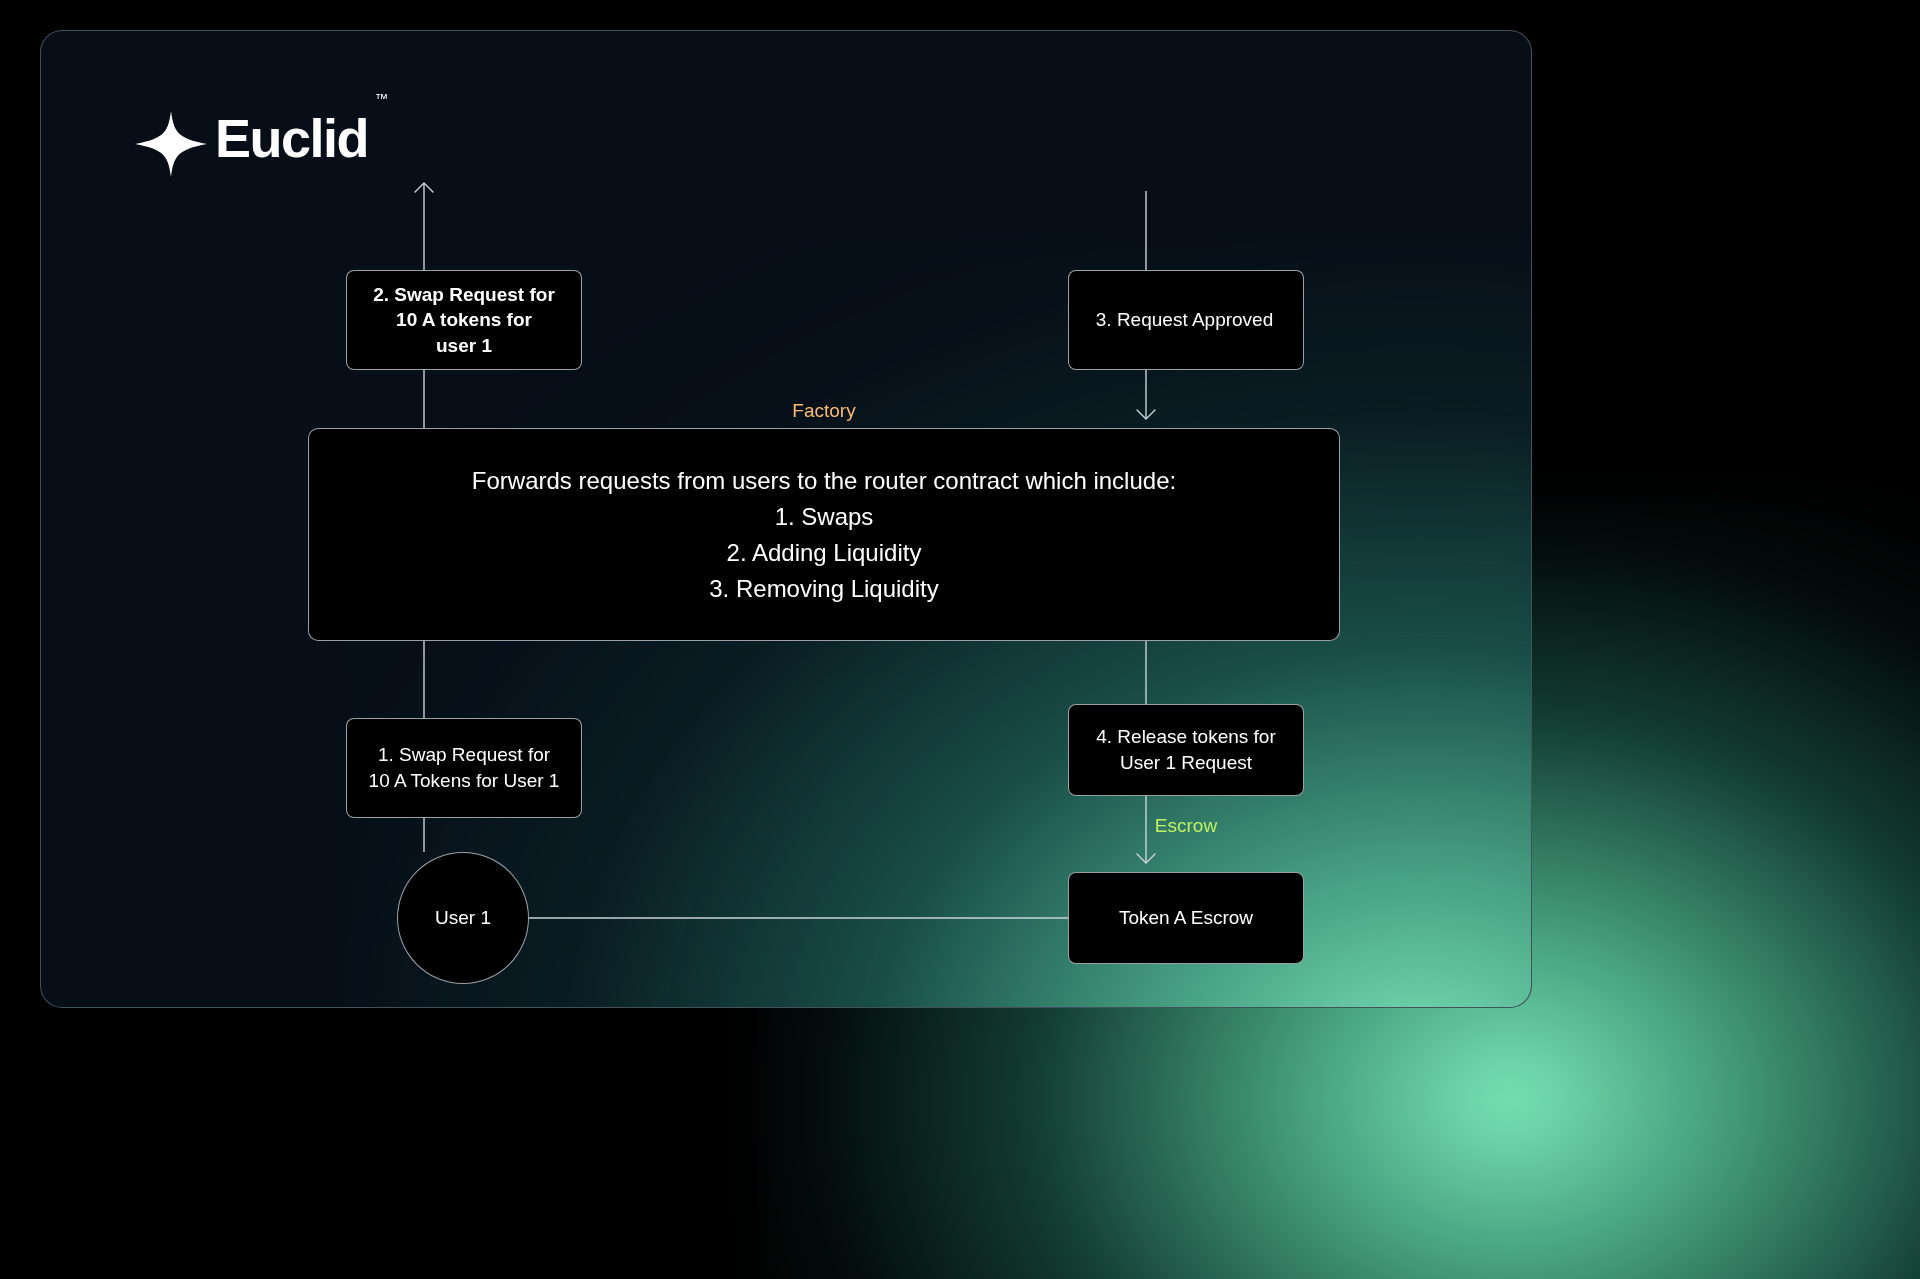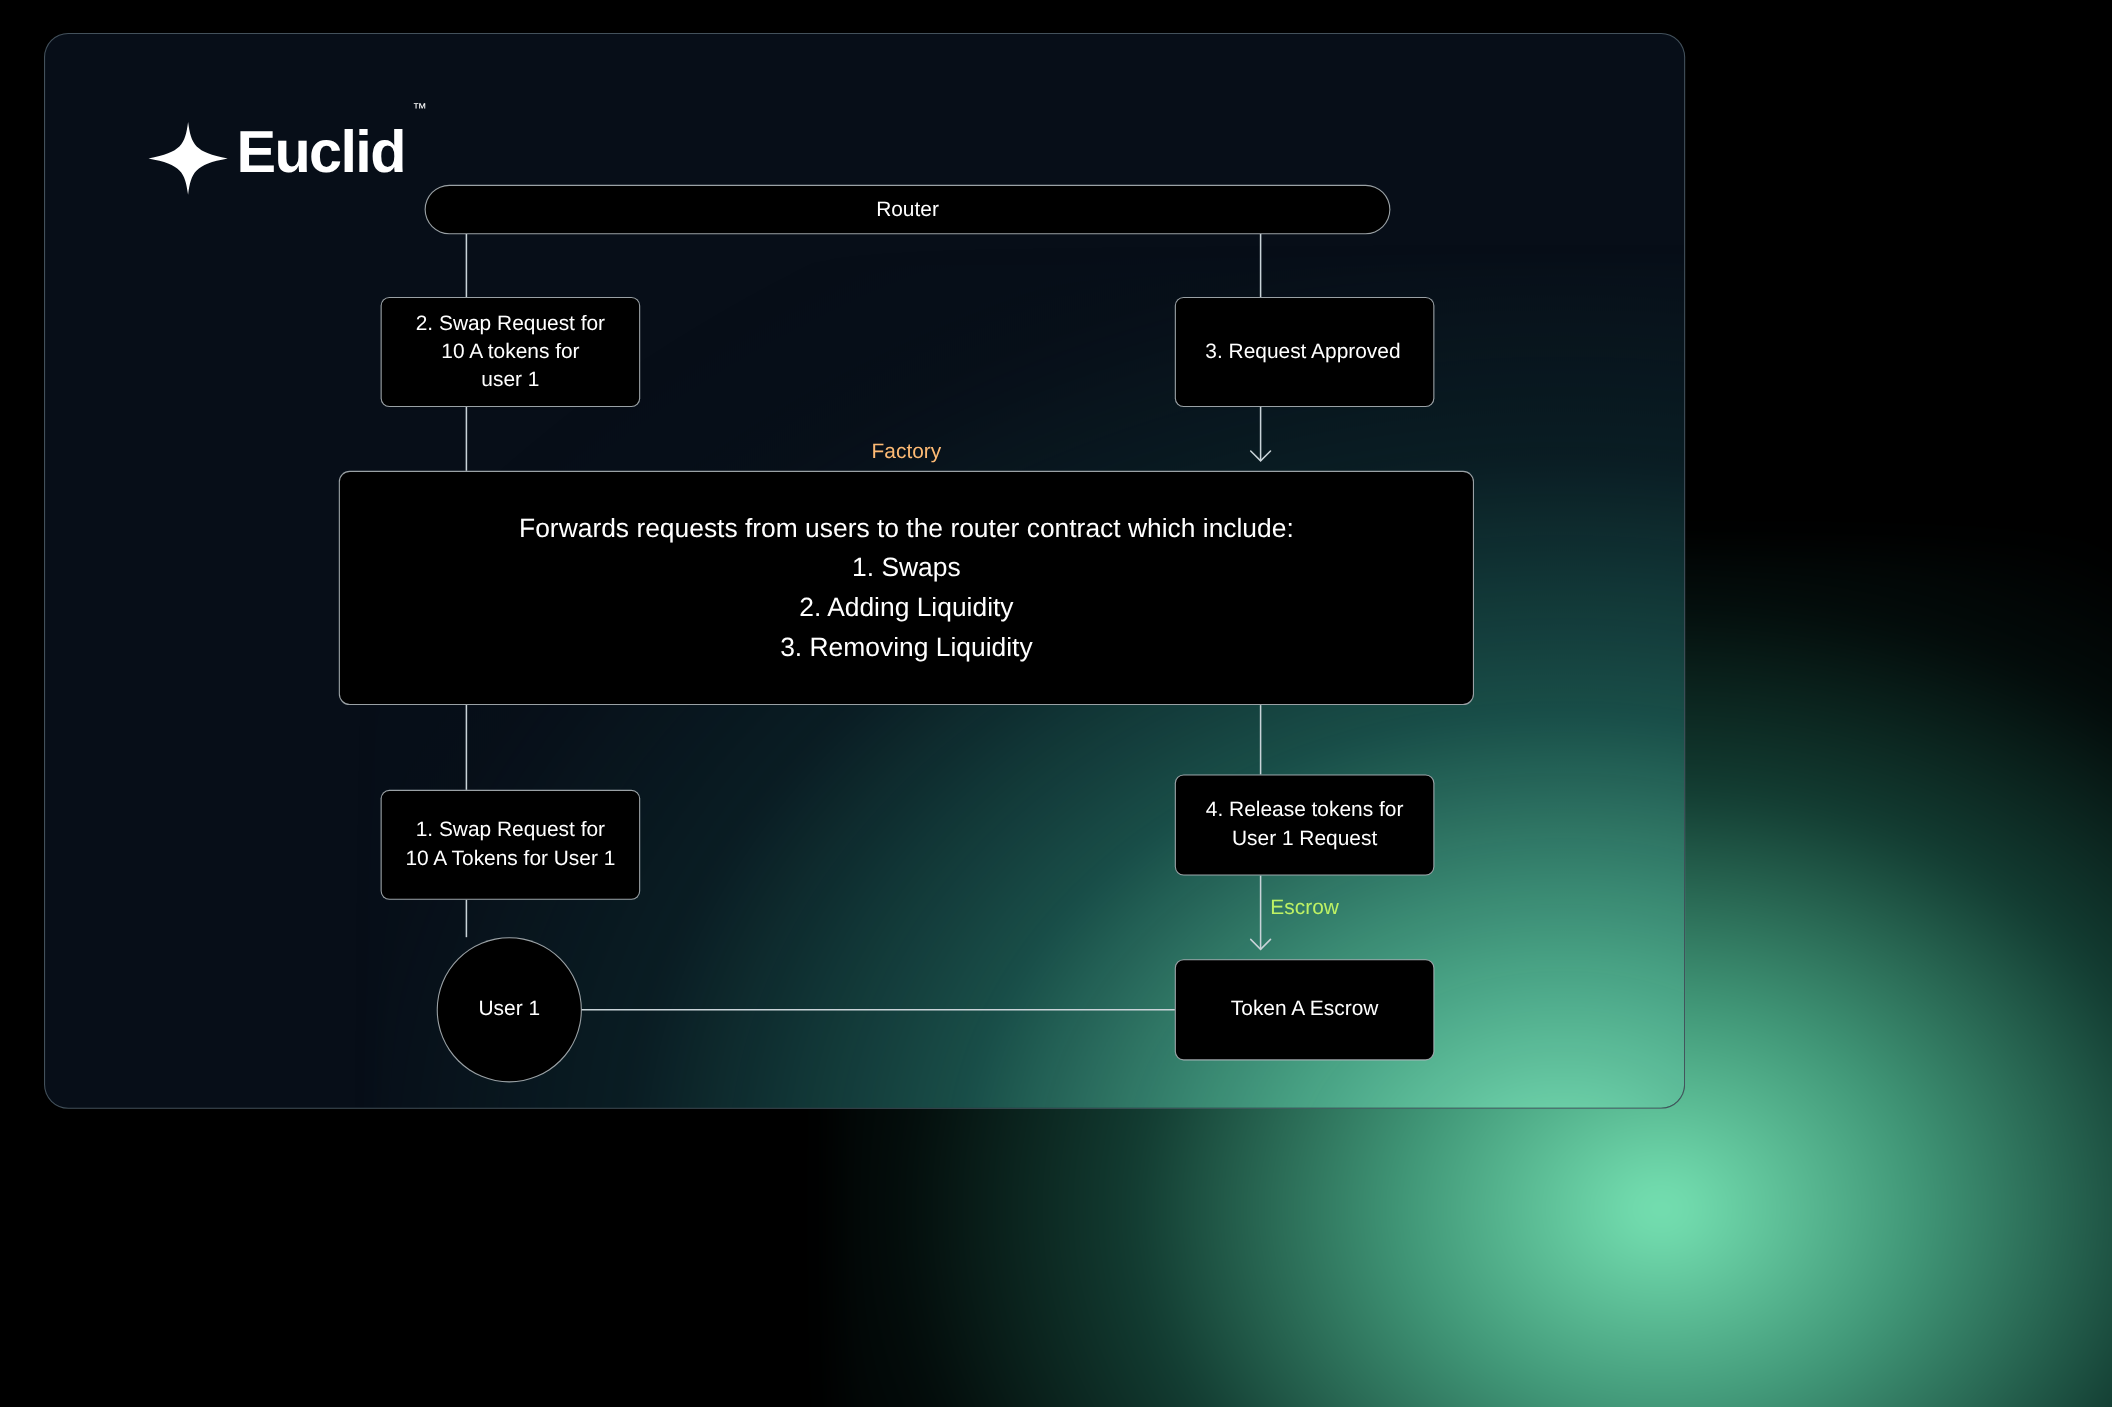--- a/index.html
+++ b/index.html
@@ -114,21 +114,21 @@
 
   .router-node {
     left: 345px; top: 137px;
     width: 878px; height: 45px;
     border-radius: 24px;
     font-size: 19px;
   }
 
   .box-r8 { border-radius: 8px; }
 
-  .node-swap2   { left: 305px;  top: 239px; width: 236px; height: 100px; }
+  .node-swap2   { left: 305px;  top: 239px; width: 236px; height: 100px; font-weight: bold; }
   .node-appr3   { left: 1027px; top: 239px; width: 236px; height: 100px; padding-left: 11px; }
   .node-swap1   { left: 305px;  top: 687px; width: 236px; height: 100px; }
   .node-rel4    { left: 1027px; top: 673px; width: 236px; height: 92px; }
   .node-escrow  { left: 1027px; top: 841px; width: 236px; height: 92px; }
 
   .factory-node {
     left: 267px; top: 397px;
     width: 1032px; height: 213px;
     border-radius: 10px;
     align-items: center;
@@ -227,23 +227,20 @@
 
         <line class="ln" x1="1105" y1="610" x2="1105" y2="673"></line>
 
         <line class="ln" x1="1105" y1="765" x2="1105" y2="832"></line>
         <path class="ar" d="M1096 823 L1105 832 L1114 823"></path>
 
         <line class="ln" x1="1027" y1="887" x2="473" y2="887"></line>
         <path class="ar" d="M482 878 L473 887 L482 896"></path>
       </svg>
 
-      <div class="node router-node">
-        <span>Router</span>
-      </div>
 
       <div class="node box-r8 node-swap2">
         <span>
           <span>2. Swap Request for</span><br>
           <span>10 A tokens for</span><br>
           <span>user 1</span>
         </span>
       </div>
 
       <div class="node box-r8 node-appr3">

